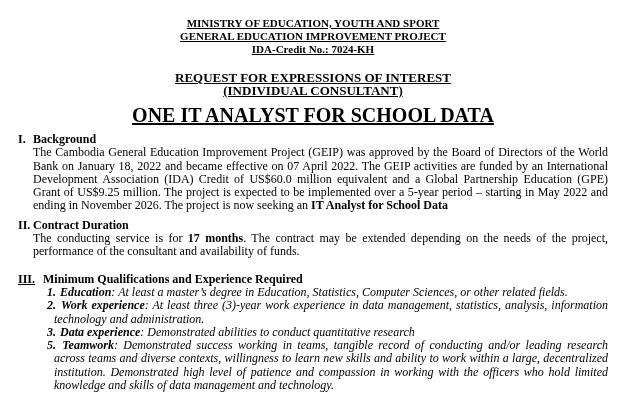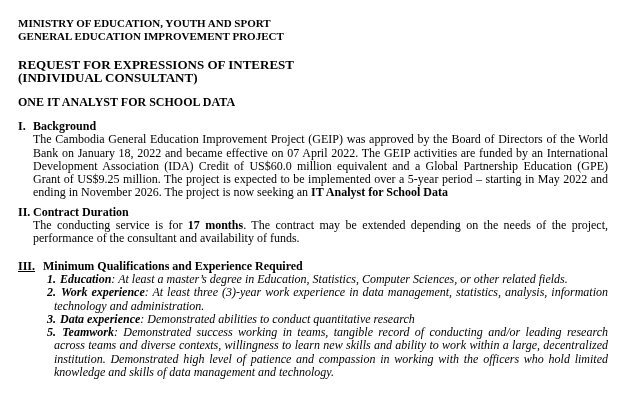--- a/index.html
+++ b/index.html
@@ -11,35 +11,35 @@
     color: #000000;
     overflow: hidden;
   }
   .page {
     width: 626px;
     height: 408px;
     background: #ffffff;
     padding: 17px 18px 0 18px;
     overflow: hidden;
   }
-  .center { text-align: left; }
+  .center { text-align: center; text-decoration: underline; }
   .b { font-weight: bold; }
   .org-block {
     font-size: 11px;
     line-height: 13px;
     font-weight: bold;
   }
   .request-block {
     font-size: 13px;
     line-height: 13px;
     font-weight: bold;
     margin-top: 15px;
   }
   .doc-title {
-    font-size: 12px;
+    font-size: 20px;
     line-height: 16px;
     font-weight: bold;
     margin-top: 10px;
   }
   .body-text { font-size: 12px; line-height: 13.3px; }
   .section { margin-top: 10px; }
   .section.sec2 { margin-top: 6px; }
   .section.sec3 { margin-top: 14px; }
   .sec-head { font-weight: bold; }
   .numeral {
@@ -60,20 +60,21 @@
   .item .num { margin-right: 1px; }
 </style>
 </head>
 <body>
 
 <div class="page">
 
   <div class="org-block center">
     <div>MINISTRY OF EDUCATION, YOUTH AND SPORT</div>
     <div>GENERAL EDUCATION IMPROVEMENT PROJECT</div>
+    <div>IDA-Credit No.: 7024-KH</div>
   </div>
 
   <div class="request-block center">
     <div>REQUEST FOR EXPRESSIONS OF INTEREST</div>
     <div>(INDIVIDUAL CONSULTANT)</div>
   </div>
 
   <div class="doc-title center">ONE IT ANALYST FOR SCHOOL DATA</div>
 
   <div class="body-text">

